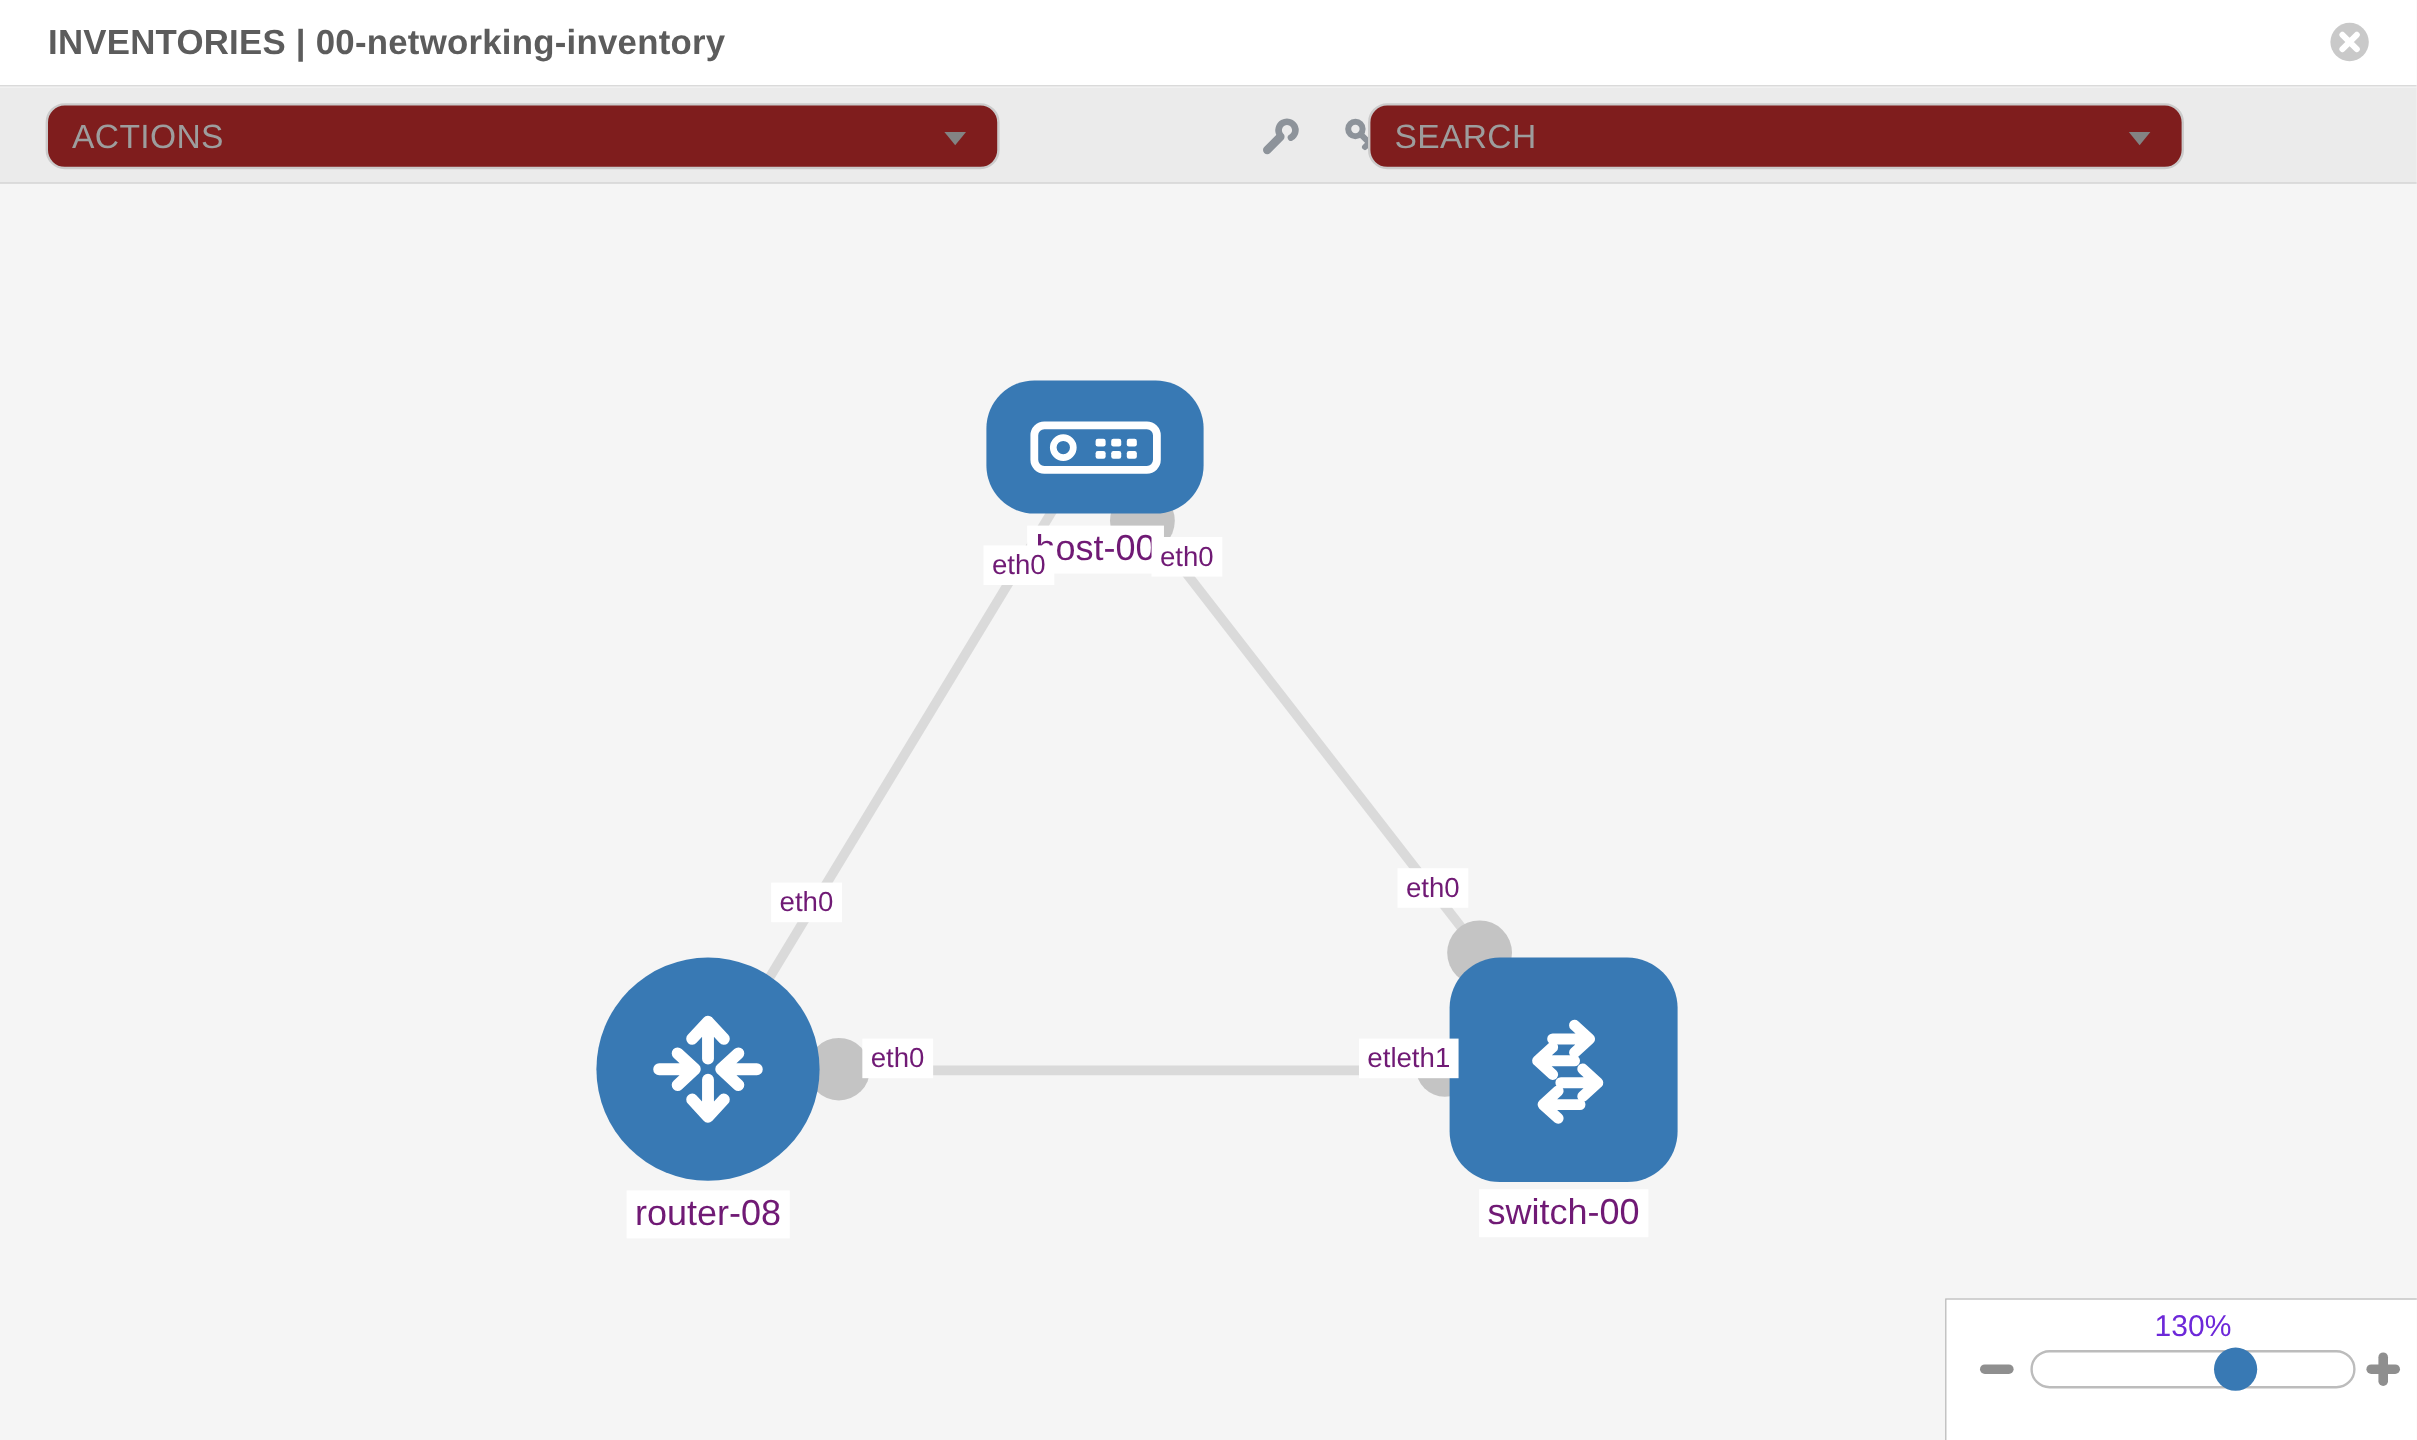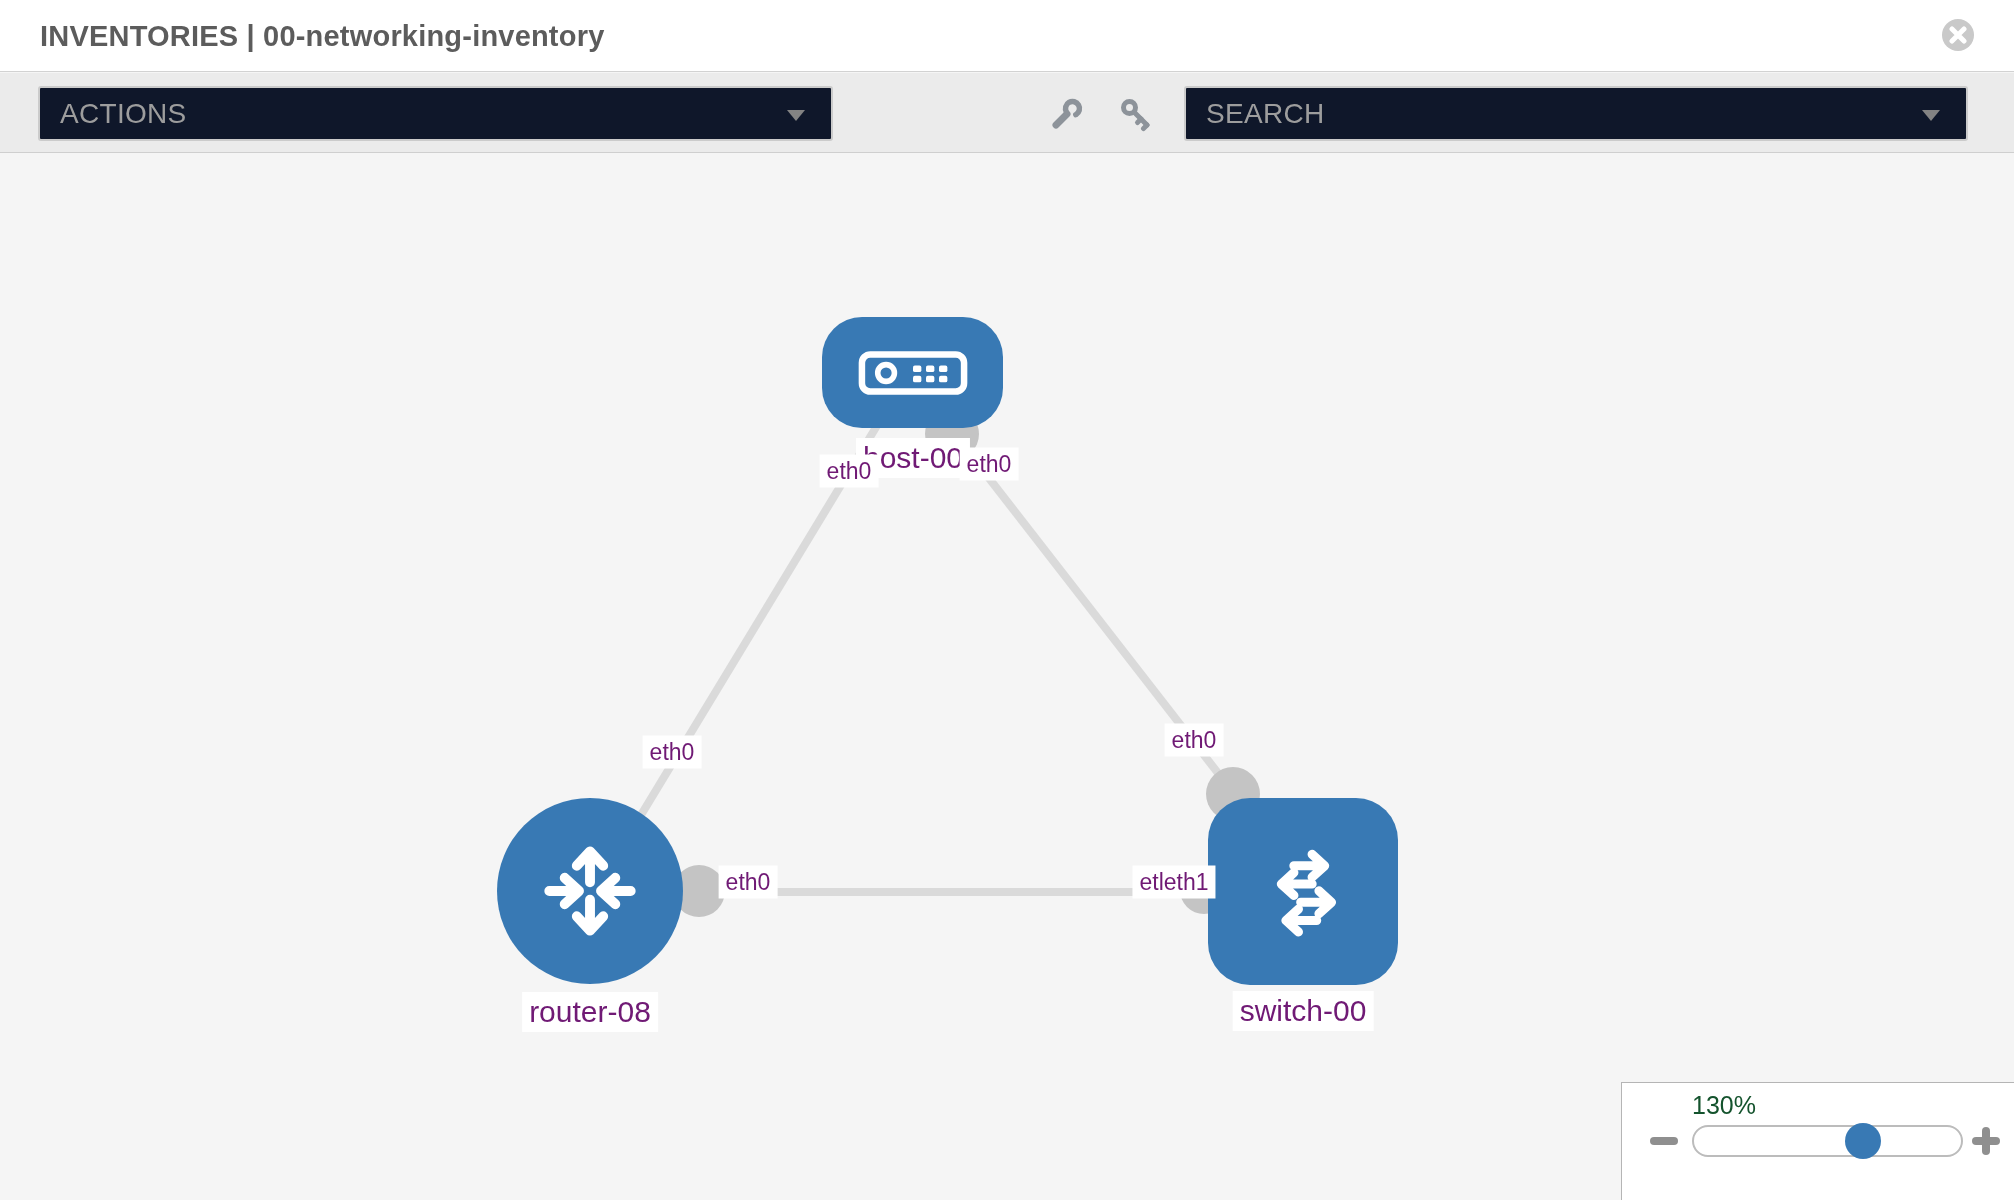--- a/index.html
+++ b/index.html
@@ -12,24 +12,24 @@
     background:#ffffff; border-bottom:1px solid #d2d2d2; }
   .header-title { position:absolute; left:40px; top:0; line-height:72px;
     font-size:29px; font-weight:bold; color:#5c5c5c; letter-spacing:0.2px; }
   .close-btn { position:absolute; left:1942px; top:19px; width:32px; height:32px;
     border-radius:50%; background:#c9c9c9; cursor:pointer;
     display:flex; align-items:center; justify-content:center; }
 
   
   .toolbar { position:absolute; left:0; top:73px; width:100%; height:80px;
     background:#ebebeb; border-bottom:1px solid #cfcfcf; }
-  .dropdown { position:absolute; top:13px; height:55px; background:#0f172a;
-    border:2px solid #cbcbcb; border-radius:3px; cursor:pointer; }
+  .dropdown { position:absolute; top:13px; height:55px; background:#7f1d1d;
+    border:2px solid #cbcbcb; border-radius:16px; cursor:pointer; }
   .dd-actions { left:38px; width:795px; }
-  .dd-search { left:1184px; width:784px; }
+  .dd-search { left:1140px; width:680px; }
   .dd-label { position:absolute; left:20px; top:0; line-height:51px;
     font-size:28px; color:#9d9d9d; letter-spacing:0.3px; }
   .dd-caret { position:absolute; right:26px; top:22px; width:0; height:0;
     border-left:9px solid transparent; border-right:9px solid transparent;
     border-top:11px solid #838383; }
   .tool-icon { position:absolute; top:23px; width:36px; height:36px; cursor:pointer; }
   .icon-wrench { left:1048px; }
   .icon-key { left:1118px; }
 
   
@@ -44,22 +44,22 @@
   .node-switch { left:1208px; top:644px; width:190px; height:187px; border-radius:42px; }
 
   .chip { position:absolute; z-index:3; background:#ffffff; color:#701a75;
     padding:3px 7px; white-space:nowrap; transform:translate(-50%,-50%); }
   .chip-name { font-size:30px; }
   .chip-if { font-size:23px; }
 
   
   .zoom-panel { position:absolute; left:1621px; top:1082px; width:395px; height:120px;
     background:#ffffff; border:1px solid #b5b5b5; z-index:4; }
-  .zoom-level { position:absolute; left:70px; top:8px; width:271px; 
-    font-size:25px; color:#14532d; }
+  .zoom-level { position:absolute; left:70px; top:8px; width:271px; text-align:center;
+    font-size:25px; color:#6d28d9; }
   .zoom-minus { position:absolute; left:28px; top:54px; width:28px; height:8px;
     background:#8f8f8f; border-radius:4px; cursor:pointer; }
   .zoom-track { position:absolute; left:70px; top:42px; width:271px; height:32px;
     background:#ffffff; border:2px solid #bcbcbc; border-radius:16px; cursor:pointer; }
   .zoom-handle { position:absolute; left:223px; top:40px; width:36px; height:36px;
     background:#3879b4; border-radius:50%; cursor:grab; }
   .zoom-plus { position:absolute; left:350px; top:44px; width:28px; height:28px; cursor:pointer; }
   .zoom-plus .h { position:absolute; left:0; top:10px; width:28px; height:8px;
     background:#8f8f8f; border-radius:4px; }
   .zoom-plus .v { position:absolute; left:10px; top:0; width:8px; height:28px;

